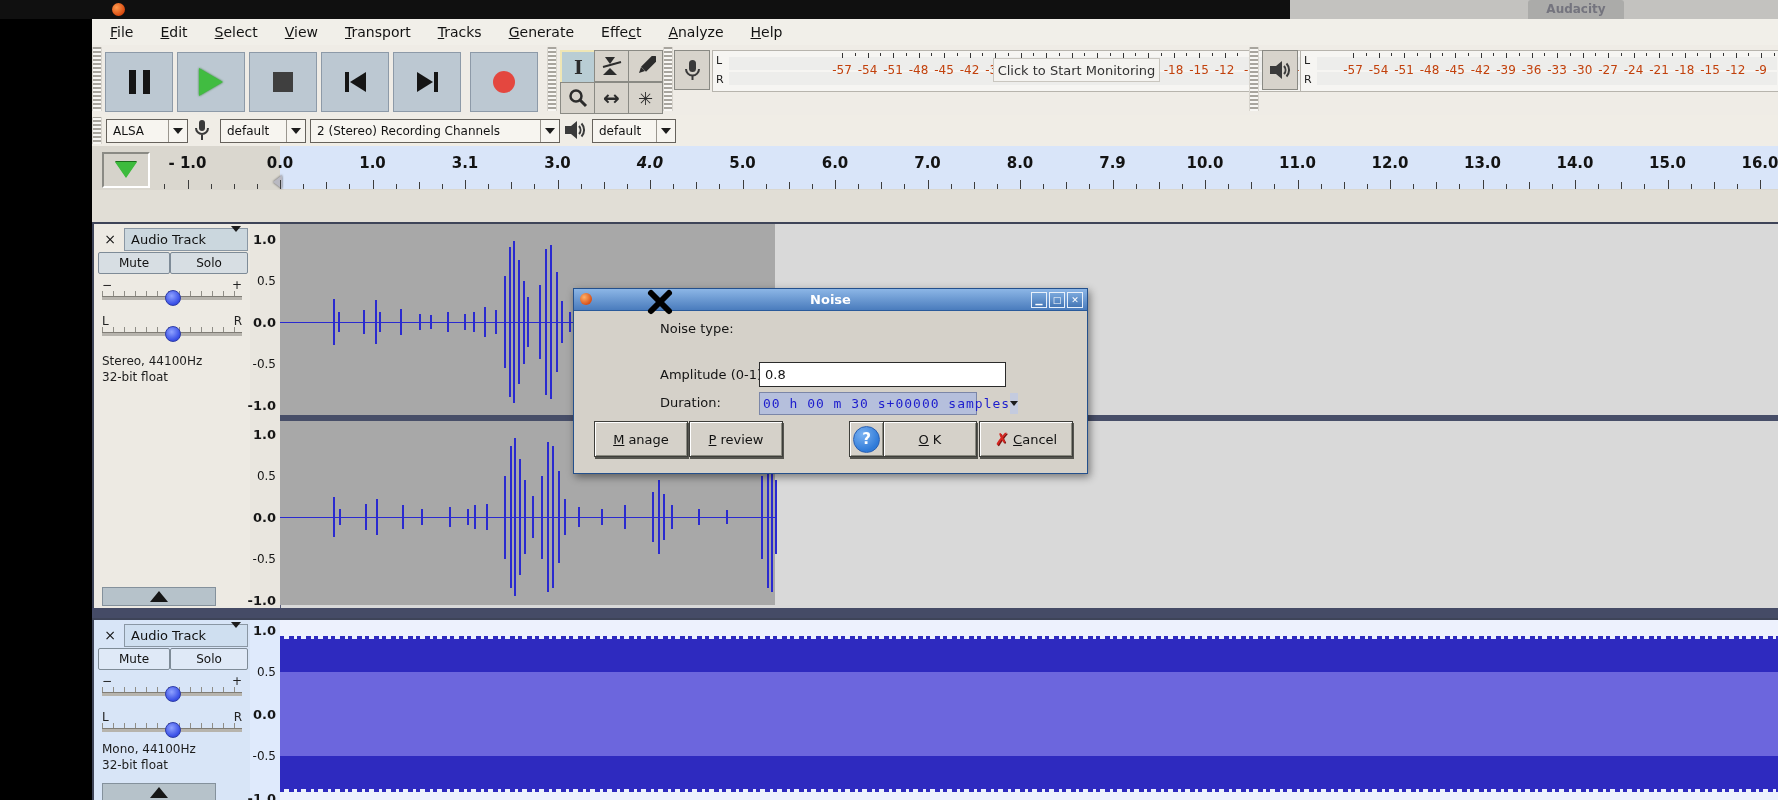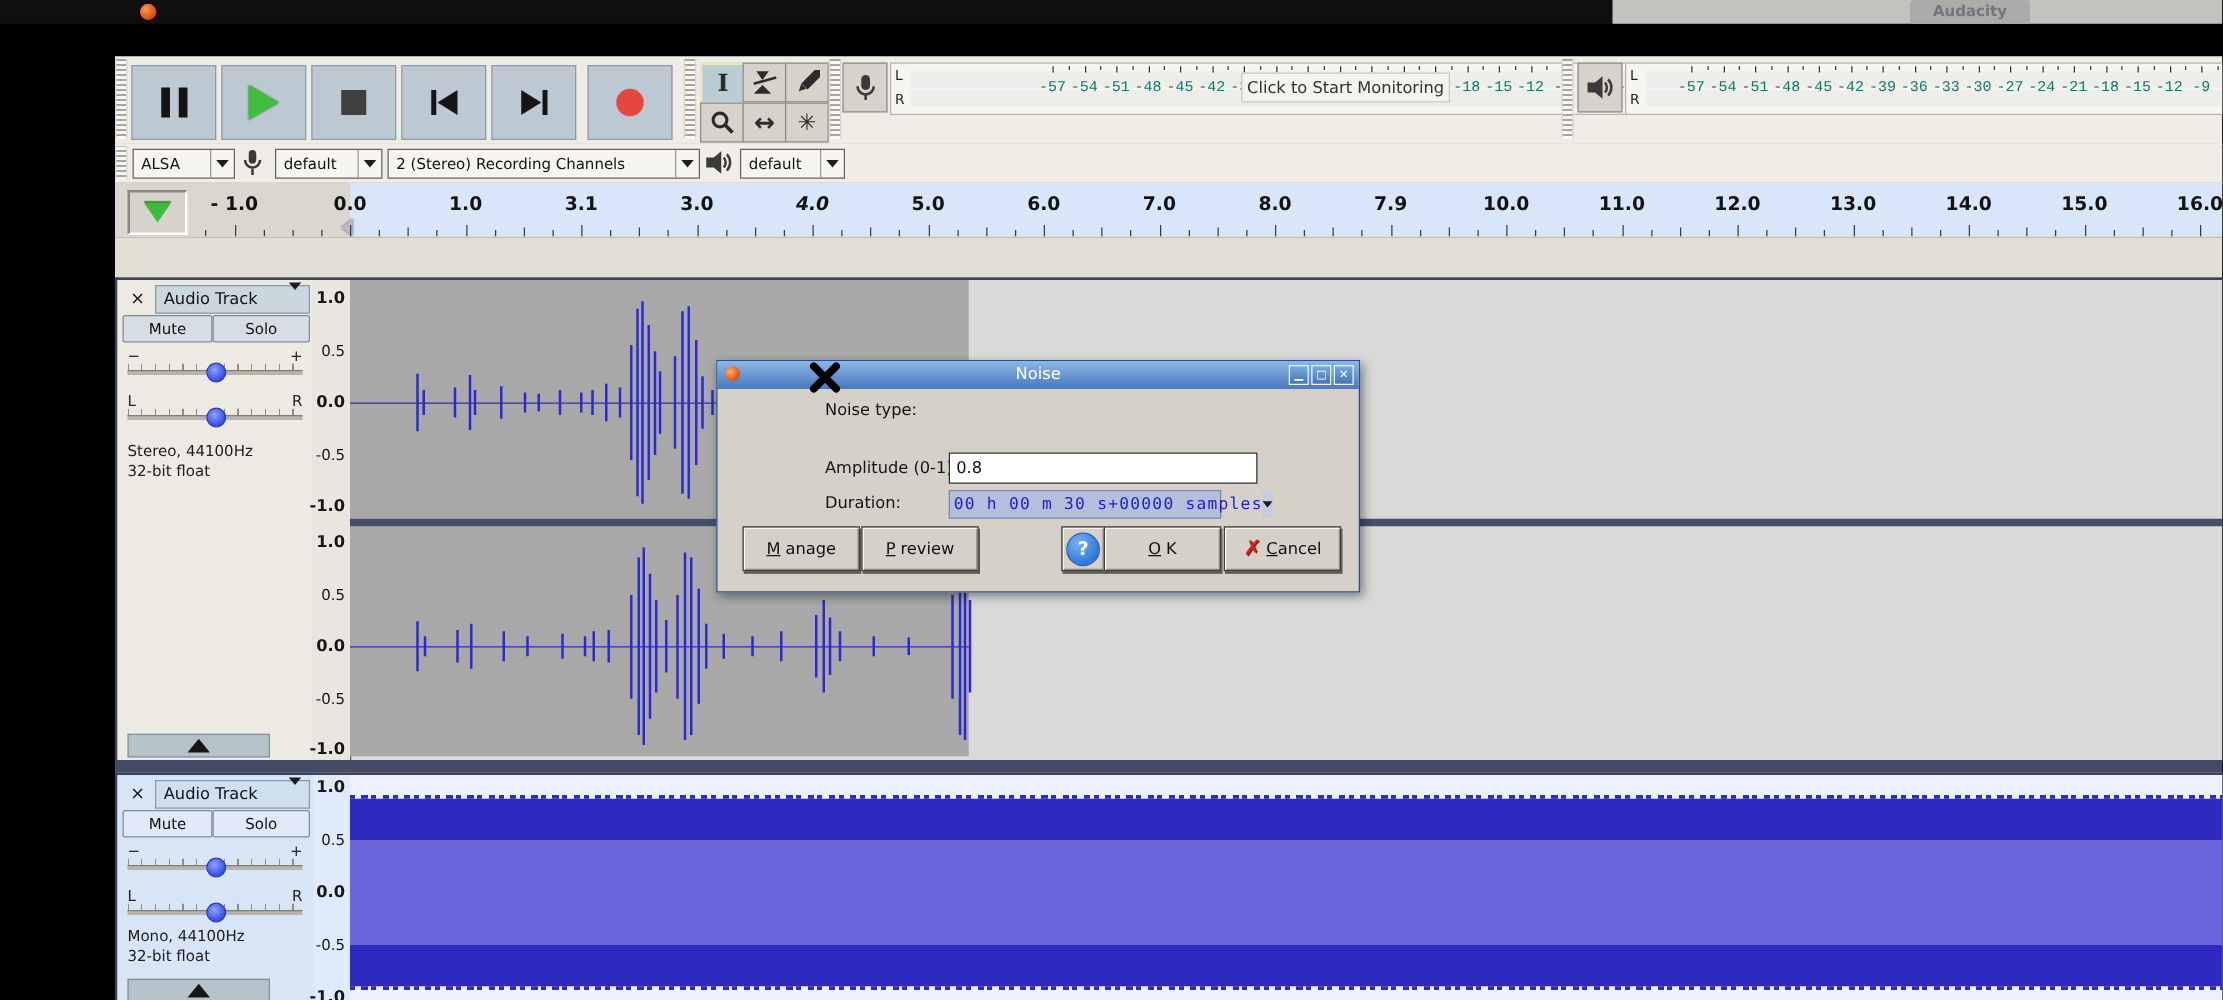--- a/index.html
+++ b/index.html
@@ -28,21 +28,21 @@
   .icon-pause i{display:block;width:7px;height:24px;background:#151515;}
   .icon-play{width:0;height:0;border-left:24px solid #41bc41;border-top:14px solid transparent;border-bottom:14px solid transparent;filter:drop-shadow(0 0 1px #2a7a2a);}
   .icon-stop{width:20px;height:20px;background:#3f3f3f;}
   .icon-rec{width:22px;height:22px;border-radius:50%;background:#e4473f;}
   .skip{display:flex;align-items:center;gap:1px;}
   .skip .bar{width:4px;height:20px;background:#151515;}
   .tri-l{width:0;height:0;border-right:16px solid #151515;border-top:10px solid transparent;border-bottom:10px solid transparent;}
   .tri-r{width:0;height:0;border-left:16px solid #151515;border-top:10px solid transparent;border-bottom:10px solid transparent;}
   
   .meter{background:#f6f5f2;border:1px solid #b7b4ad;}
-  .meter-num{position:absolute;font-size:12px;color:#0f766e;transform:translateX(-50%);top:12px;font-family:Liberation Mono, monospace;}
+  .meter-num{position:absolute;font-size:12px;color:#c2410c;transform:translateX(-50%);top:12px;}
   .meter-tick{position:absolute;top:2px;width:1px;background:#333;}
   .chlab{position:absolute;font-size:11px;color:#222;}
   #monitor-box{position:absolute;background:#f4f3f0;border:1px solid #c9c6bf;font-size:13px;color:#333;
                display:flex;align-items:center;justify-content:center;white-space:nowrap;}
   
   #devrow{left:92px;top:115px;width:1686px;height:31px;background:#f0ede6;border-bottom:1px solid #c3c0b8;padding-left:32px;}
   .combo{position:absolute;top:4px;height:22px;background:#f7f5f0;border:1px solid #66625c;display:flex;align-items:center;font-size:12px;}
   .combo .lbl{padding:0 6px;white-space:nowrap;flex:1;}
   .combo .arr{width:18px;align-self:stretch;border-left:1px solid #9a968f;display:flex;align-items:center;justify-content:center;}
   .darr{width:0;height:0;border-left:5px solid transparent;border-right:5px solid transparent;border-top:6px solid #1c1c1c;}
@@ -77,21 +77,21 @@
   .wavearea{position:absolute;left:186px;top:0;right:0;height:100%;}
   .spike{position:absolute;width:2px;background:#2a2ad0;}
   .centerline{position:absolute;height:1px;background:#2a2ad0;}
   .chansep{position:absolute;left:0;right:0;height:6px;background:#474e68;}
   .trackgap{left:92px;width:1686px;height:10px;background:#454b66;}
   
   #dialog{left:573px;top:288px;width:513px;height:184px;background:#d5d1c9;border:1px solid #24508c;
           box-shadow:2px 3px 8px rgba(0,0,0,.45);z-index:50;}
   #dlg-title{position:absolute;left:0;top:0;right:0;height:21px;
      background:linear-gradient(#8cb6e6,#4a7cbd);border-bottom:1px solid #2a5a9a;display:flex;align-items:center;}
-  #dlg-title-text{position:absolute;left:0;right:0;text-align:center;font-size:13px;font-weight:normal;color:#fff;}
+  #dlg-title-text{position:absolute;left:0;right:0;text-align:center;font-size:13px;font-weight:bold;color:#fff;}
   #dlg-icon{position:absolute;left:6px;top:4px;width:12px;height:12px;border-radius:50%;
      background:radial-gradient(circle at 35% 35%,#ffb067,#d8521a 70%);}
   .winbtn{position:absolute;top:3px;width:14px;height:14px;background:linear-gradient(#7aa8dc,#4577b6);
      border:1px solid #e8f0fa;display:flex;align-items:center;justify-content:center;}
   .winbtn span{color:#fff;font-size:9px;line-height:9px;font-weight:bold;}
   .dlg-label{position:absolute;left:86px;font-size:13px;color:#141414;}
   #noise-combo{position:absolute;left:185px;top:25px;width:243px;height:27px;background:#fdfdfb;border:1px solid #2b2b2b;
      outline:1px dotted #555;outline-offset:-4px;display:flex;align-items:center;}
   #noise-combo .val{flex:1;padding-left:7px;font-size:13px;}
   #noise-combo .arr{width:25px;align-self:stretch;background:#d5d1c9;border-left:1px solid #8a8a82;display:flex;align-items:center;justify-content:center;}
@@ -115,20 +115,32 @@
 <body>
 
 <div id="root">
 
   <div class="abs" id="titlebar"></div>
   <div class="abs" id="titlebar-right"></div>
   <div class="abs" id="title-tab"></div>
   <div class="abs" id="title-text">Audacity</div>
   <div class="abs" id="app-icon"></div>
 
+  <div class="abs" id="menubar">
+      <div class="menu-item"><u>F</u>ile</div>
+      <div class="menu-item"><u>E</u>dit</div>
+      <div class="menu-item"><u>S</u>elect</div>
+      <div class="menu-item"><u>V</u>iew</div>
+      <div class="menu-item"><u>T</u>ransport</div>
+      <div class="menu-item"><u>T</u>racks</div>
+      <div class="menu-item"><u>G</u>enerate</div>
+      <div class="menu-item">Effe<u>c</u>t</div>
+      <div class="menu-item"><u>A</u>nalyze</div>
+      <div class="menu-item"><u>H</u>elp</div>
+    </div>
 
   <div class="abs" id="toolrow">
       <div class="grip abs" style="left: 0px; top: 2px; height: 64px;"></div>
       <div class="tbtn abs" style="left: 13px; top: 7px; width: 66px; height: 58px;">
         <div class="icon-pause">
           <i></i>
           <i></i>
         </div>
       </div>
       <div class="tbtn abs" style="left: 85px; top: 7px; width: 66px; height: 58px;">

